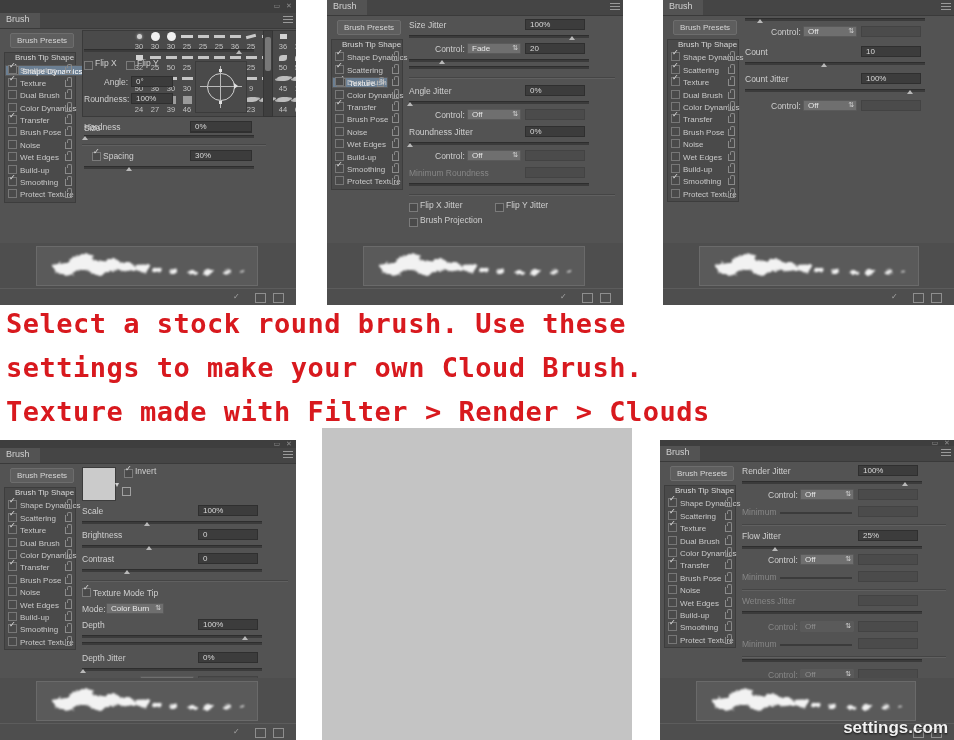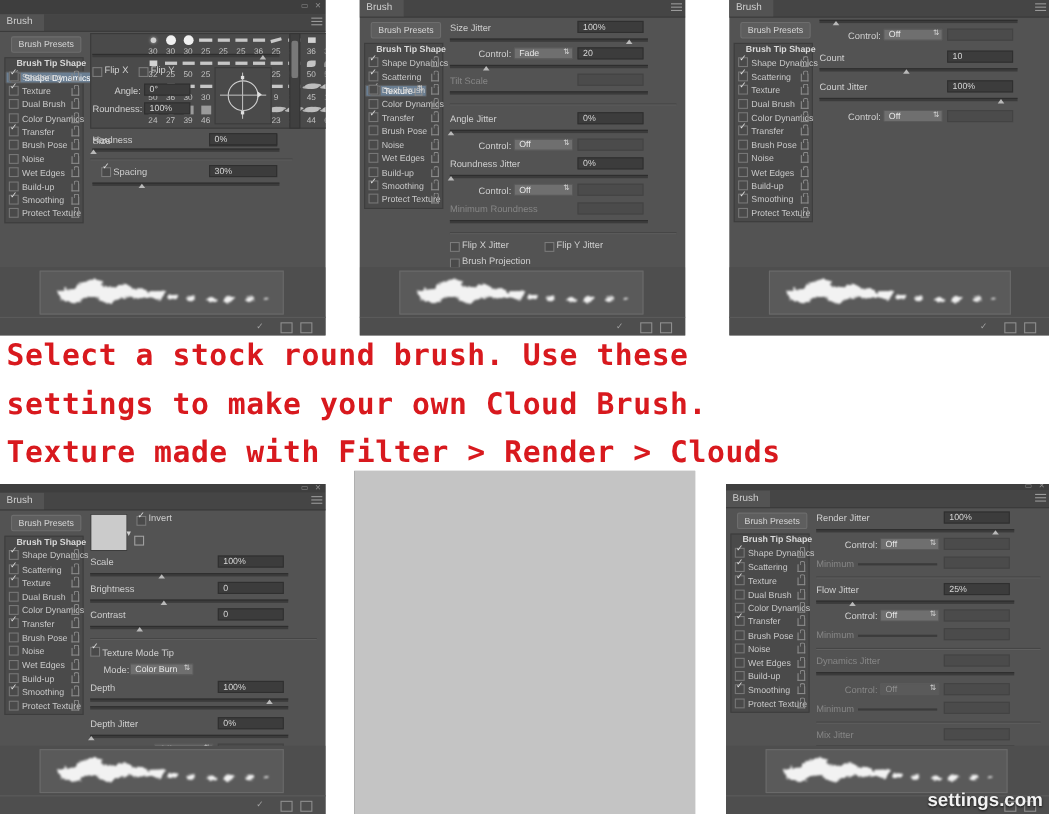--- a/index.html
+++ b/index.html
@@ -22,21 +22,21 @@
   .ps-body{position:absolute;left:0;right:0;top:28px;bottom:0;}
 
   
   .bcol{position:absolute;left:4px;top:2px;width:72px;bottom:0;}
   .presets-btn{margin:3px 2px 4px 6px;height:13px;background:#5e5e5e;
      border:1px solid #6d6d6d;border-radius:2px;color:#d6d6d6;font-size:8px;
      text-align:center;line-height:13px;}
   .blist{background:#4a4a4a;border:1px solid #3d3d3d;}
   .bitem{height:11.4px;padding:1px 2px 0 3px;position:relative;font-size:8px;
          color:#c9c9c9;white-space:nowrap;}
-  .bitem.head{padding-left:10px;color:#d8d8d8;font-weight:bold;}
+  .bitem.head{padding-left:10px;color:#d8d8d8;}
   .bitem.sel{background:#6b7f93;color:#ffffff;}
   .chk{display:inline-block;width:7px;height:7px;border:1px solid #777;
        background:#4a4a4a;vertical-align:middle;margin-right:3px;position:relative;top:-1px;}
   .chk.on:after{content:"✓";position:absolute;left:0px;top:-4px;font-size:8px;color:#e3e3e3;}
   .lock{position:absolute;right:3px;top:2px;width:5px;height:6px;
         border:1px solid #8a8a8a;border-top:none;}
   .lock:before{content:"";position:absolute;left:1px;top:-3px;width:3px;height:3px;
         border:1px solid #8a8a8a;border-bottom:none;border-radius:2px 2px 0 0;}
 
   
@@ -697,24 +697,20 @@
       </div>
       <div class="row">
         <span class="rlabel ind">Control:</span>
         <span class="sel" style="left:60px;top:0;width:54px;">Fade</span>
         <span class="field" style="left:118px;width:60px;">20</span>
       </div>
       <div class="slider" style="width:180px;">
         <div class="track"></div>
           <div class="knob" style="left:30px;"></div>
       </div>
-      <div class="row">
-        <span class="rlabel dim">Tilt Scale</span>
-        <span class="field empty" style="left:118px;width:60px;"></span>
-      </div>
       <div class="slider" style="width:180px;">
           <div class="track"></div>
         </div>
       <div class="sep" style="position:relative;margin-top:5px;"></div>
 
       <div class="row" style="margin-top:6px;">
         <span class="rlabel">Angle Jitter</span>
         <span class="field" style="left:118px;width:60px;">0%</span>
       </div>
       <div class="slider" style="width:180px;">
@@ -948,21 +944,21 @@
       <div class="slider" style="width:180px;">
         <div class="track"></div>
           <div class="knob" style="left:42px;"></div>
       </div>
       <div class="sep" style="position:relative;margin-top:5px;"></div>
 
       <div class="row" style="margin-top:5px;">
         <span class="cbox on" style="left:2px;top:1px;"></span>
         <span class="rlabel" style="left:13px;">Texture Mode Tip</span>
       </div>
-      <div class="row" style="margin-top:1px;margin-left:12px;">
+      <div class="row" style="margin-top:1px;">
         <span class="rlabel">Mode:</span>
         <span class="sel" style="left:26px;top:0;width:58px;">Color Burn</span>
       </div>
       <div class="row" style="margin-top:1px;">
         <span class="rlabel">Depth</span>
         <span class="field" style="left:118px;width:60px;">100%</span>
       </div>
       <div class="slider" style="width:180px;">
         <div class="track"></div>
           <div class="knob" style="left:160px;"></div>
@@ -1087,42 +1083,38 @@
         <span class="field empty" style="left:118px;width:60px;"></span>
       </div>
       <div class="row">
         <span class="rlabel dim">Minimum</span>
         <span class="field empty" style="left:118px;width:60px;"></span>
         <span style="position:absolute;left:40px;top:6px;width:72px;height:2px;background:#3b3b3b;"></span>
       </div>
       <div class="sep" style="position:relative;margin-top:3px;"></div>
 
       <div class="row" style="margin-top:4px;">
-        <span class="rlabel dim">Dynamics Jitter</span>
+        <span class="rlabel dim">Wetness Jitter</span>
         <span class="field empty" style="left:118px;width:60px;"></span>
       </div>
       <div class="slider" style="width:180px;">
           <div class="track"></div>
         </div>
       <div class="row" style="margin-top:4px;">
         <span class="rlabel ind dim">Control:</span>
         <span class="sel dim" style="left:60px;top:0;width:54px;">Off</span>
         <span class="field empty" style="left:118px;width:60px;"></span>
       </div>
       <div class="row">
         <span class="rlabel dim">Minimum</span>
         <span class="field empty" style="left:118px;width:60px;"></span>
         <span style="position:absolute;left:40px;top:6px;width:72px;height:2px;background:#3b3b3b;"></span>
       </div>
       <div class="sep" style="position:relative;margin-top:3px;"></div>
 
-      <div class="row" style="margin-top:4px;">
-        <span class="rlabel dim">Mix Jitter</span>
-        <span class="field empty" style="left:118px;width:60px;"></span>
-      </div>
       <div class="slider" style="width:180px;">
           <div class="track"></div>
         </div>
       <div class="row" style="margin-top:4px;">
         <span class="rlabel ind dim">Control:</span>
         <span class="sel dim" style="left:60px;top:0;width:54px;">Off</span>
         <span class="field empty" style="left:118px;width:60px;"></span>
       </div>
       <div class="row">
         <span class="rlabel dim">Minimum</span>

